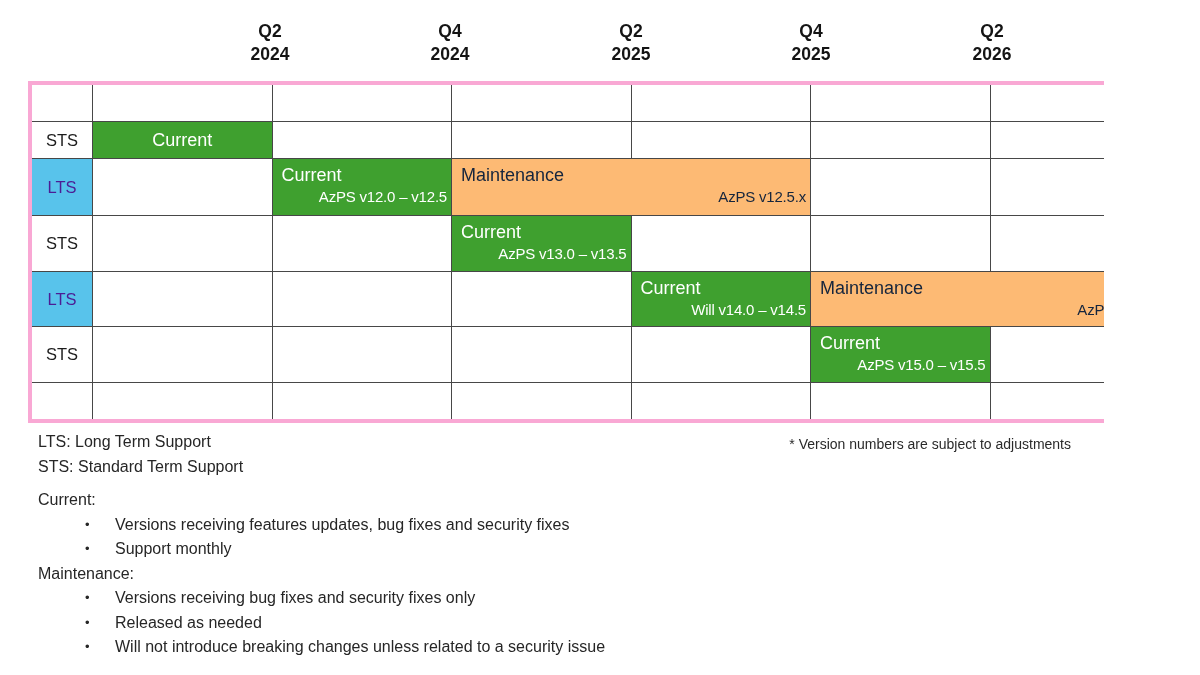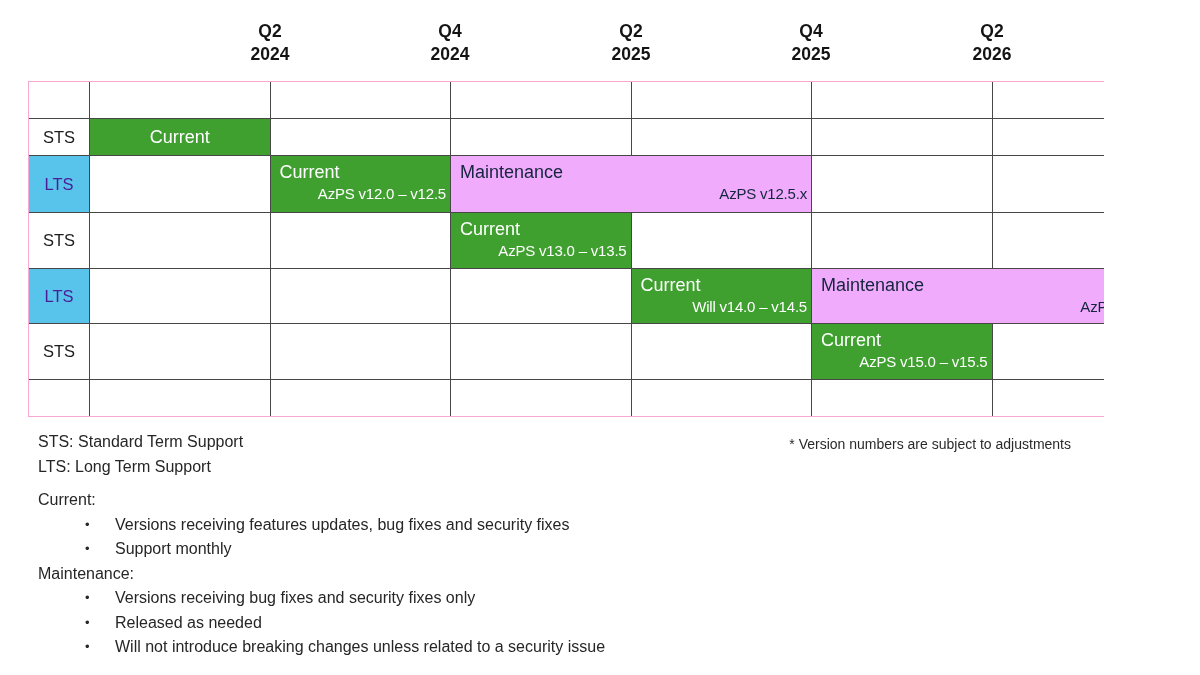--- a/index.html
+++ b/index.html
@@ -9,27 +9,27 @@
 
   
   .tick { position:absolute; top:20px; width:110px; text-align:center;
           font-weight:bold; font-size:17.5px; line-height:23px; color:#141414; }
 
   
   .grid { position:absolute; left:28px; top:81px; width:1145px;
           display:grid;
           grid-template-columns:60px repeat(6, 1fr);
           grid-template-rows:36px 36px 56px 55px 54px 55px 36px;
-          gap:1px; background:#474747; border:1px solid #f9a8d4; }
+          gap:1px; background:#474747; border:4px solid #f9a8d4; }
   .cell  { background:#ffffff; min-width:0; }
   .lab   { display:flex; align-items:center; justify-content:center;
            font-size:16.5px; color:#1c1c1c; }
   .lab.bluebg { background:#58C3EB; color:#4c1d95; }
   .green { background:#3FA02F; color:#ffffff; }
-  .blue  { background:#f0abfc; color:#15253D; }
+  .blue  { background:#fdba74; color:#15253D; }
   .span2 { grid-column:span 2; }
   .block { padding:4px 4px 0 9px; overflow:hidden; }
   .state { font-size:18px; line-height:25px; white-space:nowrap; }
   .ver   { font-size:15px; font-weight:normal; line-height:17px;
            letter-spacing:-0.2px; white-space:nowrap;text-align:right; }
   .centered { display:flex; align-items:center; justify-content:center; padding:0; }
 
   
   .legend { position:absolute; left:38px; top:430px; font-size:16px; color:#262626; }
   .abbr div  { line-height:24.5px; }
@@ -139,22 +139,22 @@
     <div class="cell"></div>
     <div class="cell"></div>
     <div class="cell"></div>
     <div class="cell"></div>
     <div class="cell"></div>
     <div class="cell"></div>
   </div>
 
   <div class="legend">
     <div class="abbr">
+      <div>LTS: Long Term Support</div>
       <div>STS: Standard Term Support</div>
-      <div>LTS: Long Term Support</div>
     </div>
     <div class="sections">
       <div class="sec-title">Current:</div>
       <div class="b-row">
         <span class="dot">•</span>
         <span>Versions receiving features updates, bug fixes and security fixes</span>
       </div>
       <div class="b-row">
         <span class="dot">•</span>
         <span>Support monthly</span>

